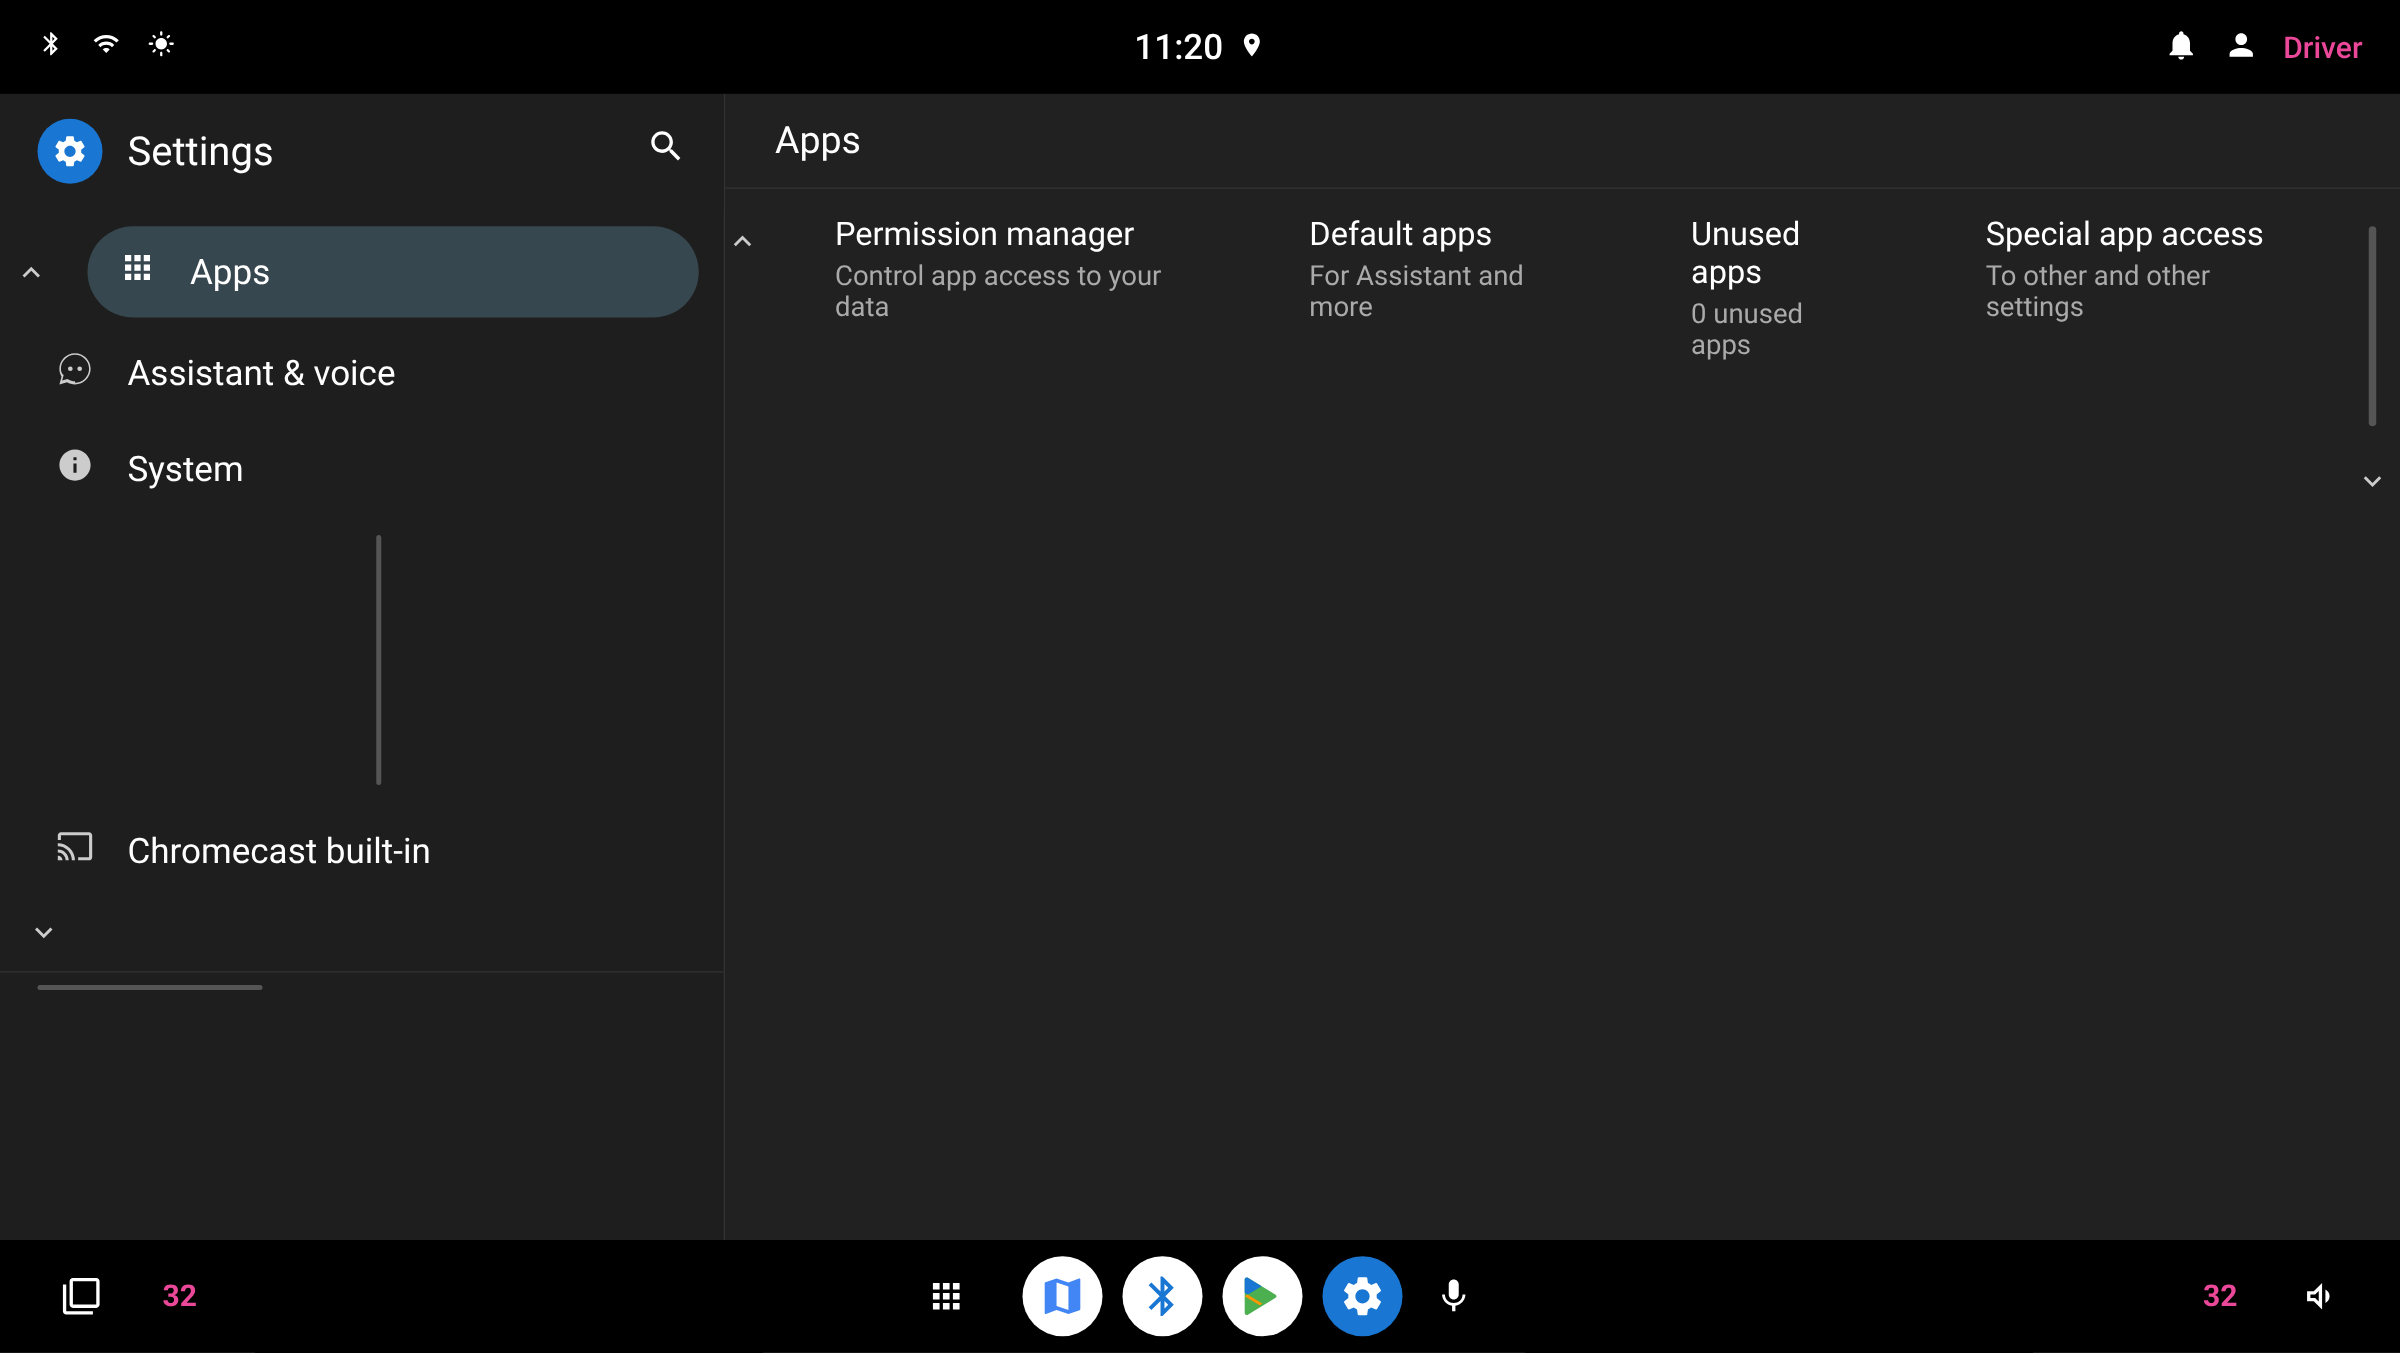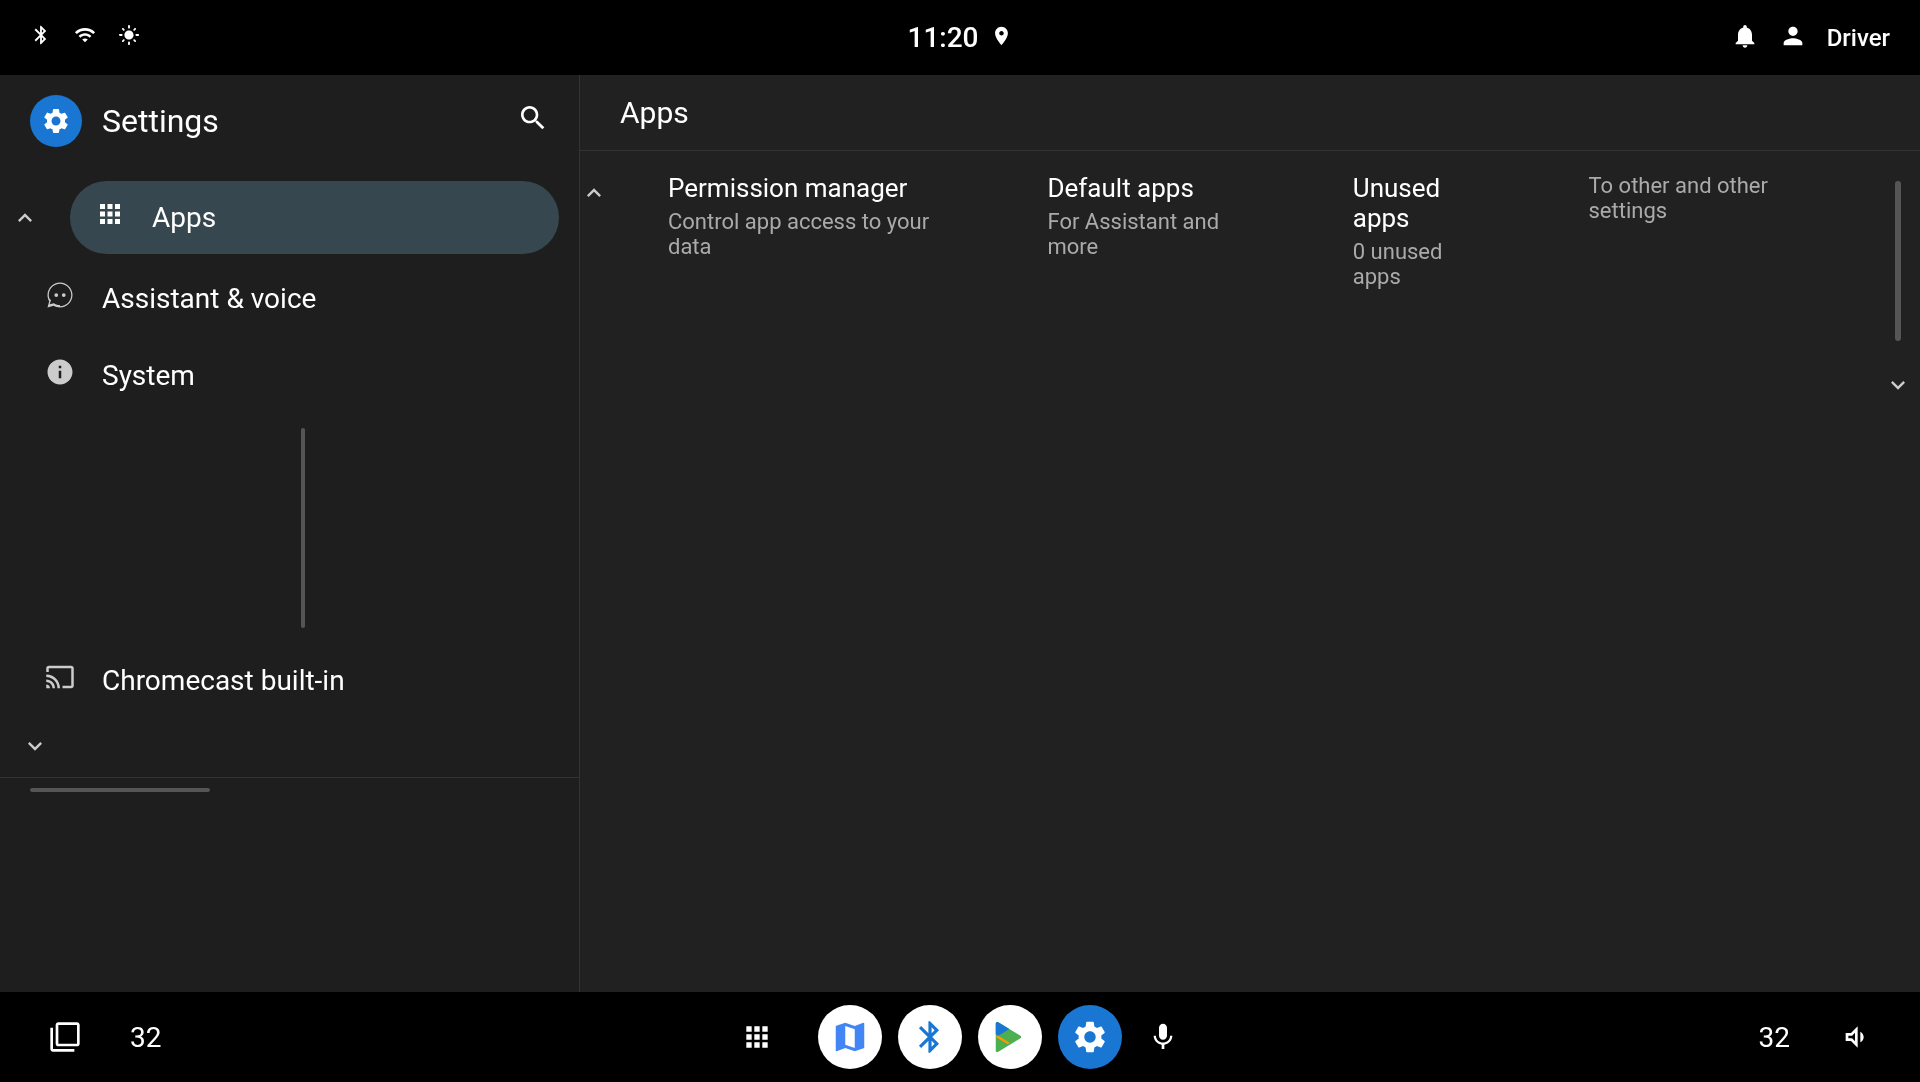--- a/index.html
+++ b/index.html
@@ -42,21 +42,21 @@
       align-items: center;
       gap: 20px;
     }
     .status-time {
       font-size: 28px;
       font-weight: 500;
       color: #fff;
     }
     .driver-label {
       font-size: 24px;
-      color: #ffffff;
+      color: #ec4899;
       font-weight: 500;
     }
 
     
     .main-area {
       display: flex;
       width: 100%;
       height: calc(100% - 60px - 90px);
     }
 
@@ -255,23 +255,23 @@
       width: 50px;
       height: 50px;
       display: flex;
       align-items: center;
       justify-content: center;
       color: #fff;
       font-size: 26px;
       cursor: pointer;
     }
     .taskbar-count {
-      font-size: 28px;
-      color: #ffffff;
-      font-weight: 400;
+      font-size: 24px;
+      color: #ec4899;
+      font-weight: 700;
     }
 
     .app-icon {
       width: 64px;
       height: 64px;
       border-radius: 50%;
       display: flex;
       align-items: center;
       justify-content: center;
       cursor: pointer;
@@ -443,20 +443,21 @@
           <div class="menu-item-sub">For Assistant and more</div>
         </div>
 
         <div class="menu-item">
           <div class="menu-item-title">Unused apps</div>
           <div class="menu-item-sub">0 unused apps</div>
         </div>
 
 
         <div class="menu-item">
+          <div class="menu-item-title">Special app access</div>
           <div class="menu-item-sub">To other and other settings</div>
         </div>
       </div>
 
       <div style="display:flex;flex-direction:column;align-items:center;padding:10px 8px;">
         <div class="right-scrollbar"></div>
         <span class="chevron" style="margin-top:10px;">
           <svg width="28" height="28" viewBox="0 0 24 24" fill="#ccc">
             <path d="M7.41 8.59L12 13.17l4.59-4.58L18 10l-6 6-6-6 1.41-1.41z"></path>
           </svg>

